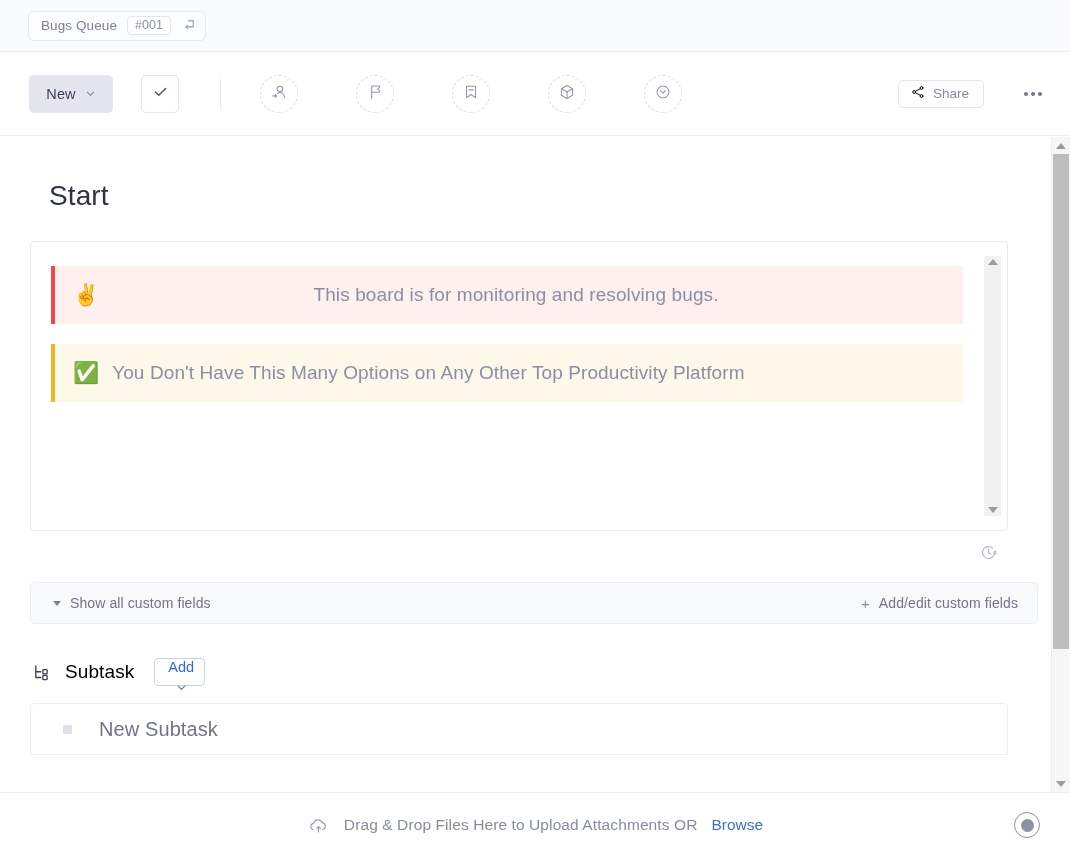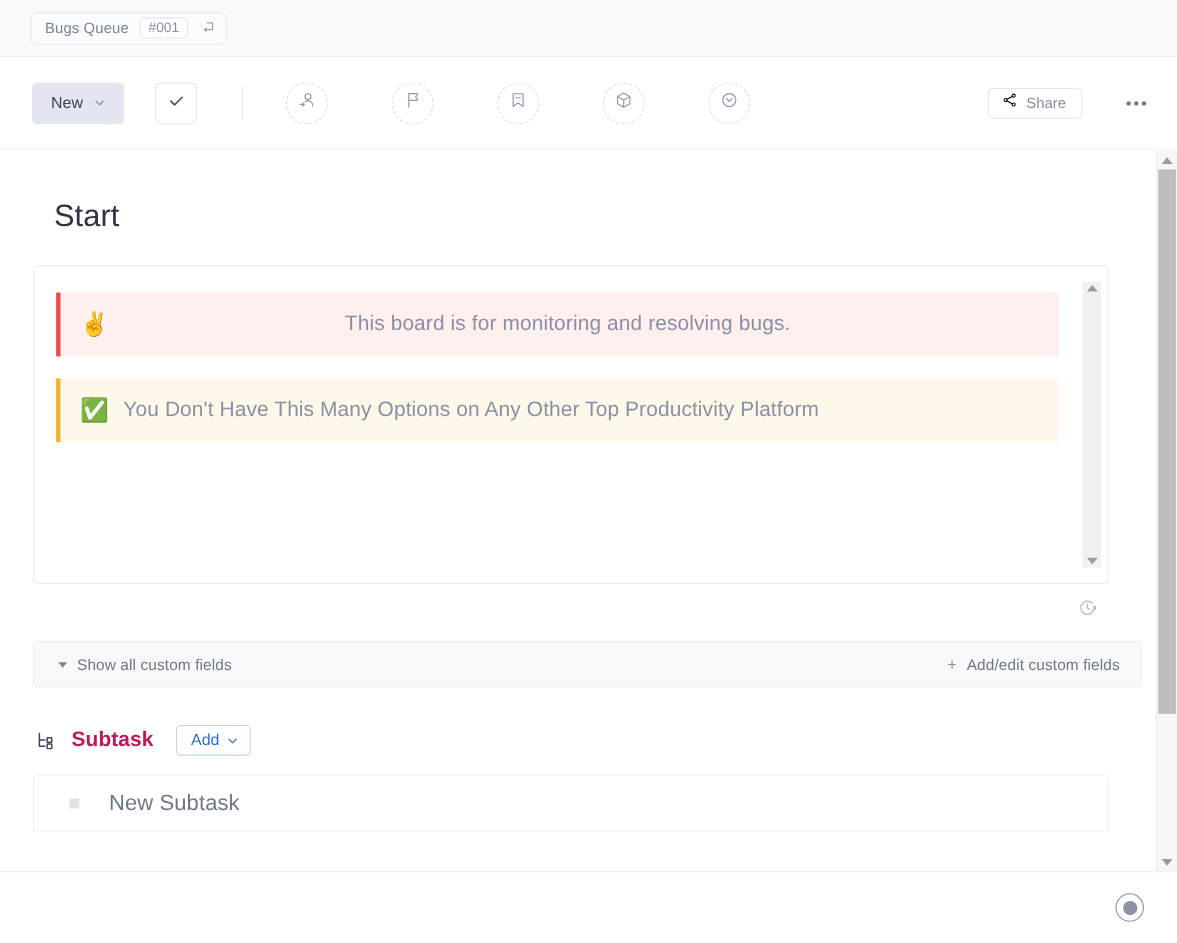--- a/index.html
+++ b/index.html
@@ -274,35 +274,36 @@
   
   .subtask-head {
     display: flex;
     align-items: center;
     gap: 12px;
     margin: 34px 0 0 2px;
   }
   .subtask-icon { color: #3d4257; display: flex; align-items: center; }
   .subtask-title {
     font-size: 19px;
-    font-weight: bold;
-    color: #be185d;
+    font-weight: normal;
+    color: #000000;
     letter-spacing: .1px;
   }
   .add-btn {
     margin-left: 8px;
     height: 28px;
     border: 1px solid #c3d4f5;
     border-radius: 4px;
     background: #fff;
     display: flex;
     align-items: center;
     gap: 7px;
     padding: 0 10px 0 13px;
     cursor: pointer;
+    flex-direction: column;
   }
   .add-btn-label { font-size: 14.5px; color: #2f6bd8; }
   .add-chev { color: #4f7fd8; display: flex; align-items: center; }
 
   .subtask-row {
     margin-top: 17px;
     width: 978px;
     height: 52px;
     border: 1px solid #eceef2;
     border-top-left-radius: 4px;
@@ -575,18 +576,29 @@
       </span>
     <div class="osb-track">
       <div class="osb-thumb"></div>
     </div>
     <span class="osb-arrow-bot">
         <span class="tri-down"></span>
       </span>
   </div>
 
   <div class="footer">
+    <div class="drop-zone">
+      <span class="cloud-icon">
+        <svg width="23" height="23" viewBox="0 0 24 24" fill="none" stroke="currentColor" stroke-width="1.25" stroke-linecap="round" stroke-linejoin="round">
+          <path d="M6.6 16.4A3.4 3.4 0 0 1 6.9 9.7a4.6 4.6 0 0 1 8.8-.6 3.6 3.6 0 0 1 .6 7.1"></path>
+          <path d="M12 18.6v-5.2"></path>
+            <path d="M9.9 15.2L12 13.1l2.1 2.1"></path>
+        </svg>
+      </span>
+      <span class="drop-text">Drag &amp; Drop Files Here to Upload Attachments OR</span>
+      <span class="browse-link">Browse</span>
+    </div>
     <div class="record-btn">
       <span class="record-dot"></span>
     </div>
   </div>
 
 </div>
 
 </body></html>

